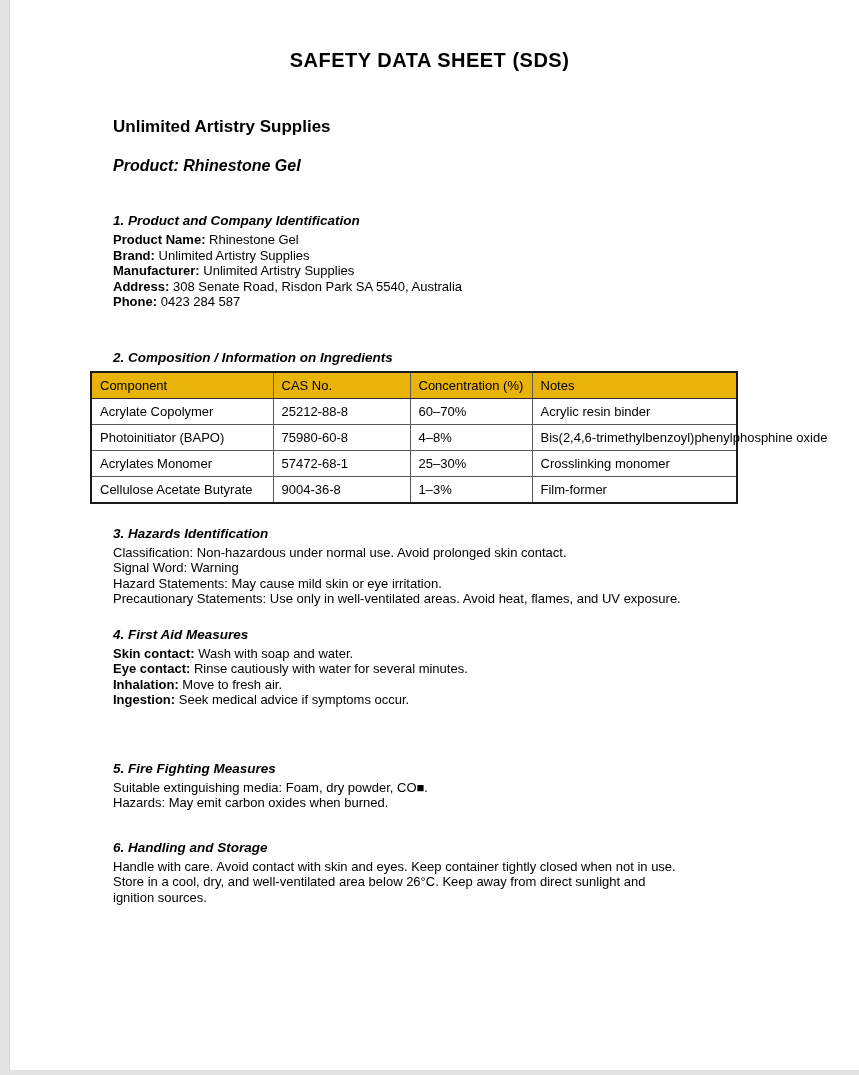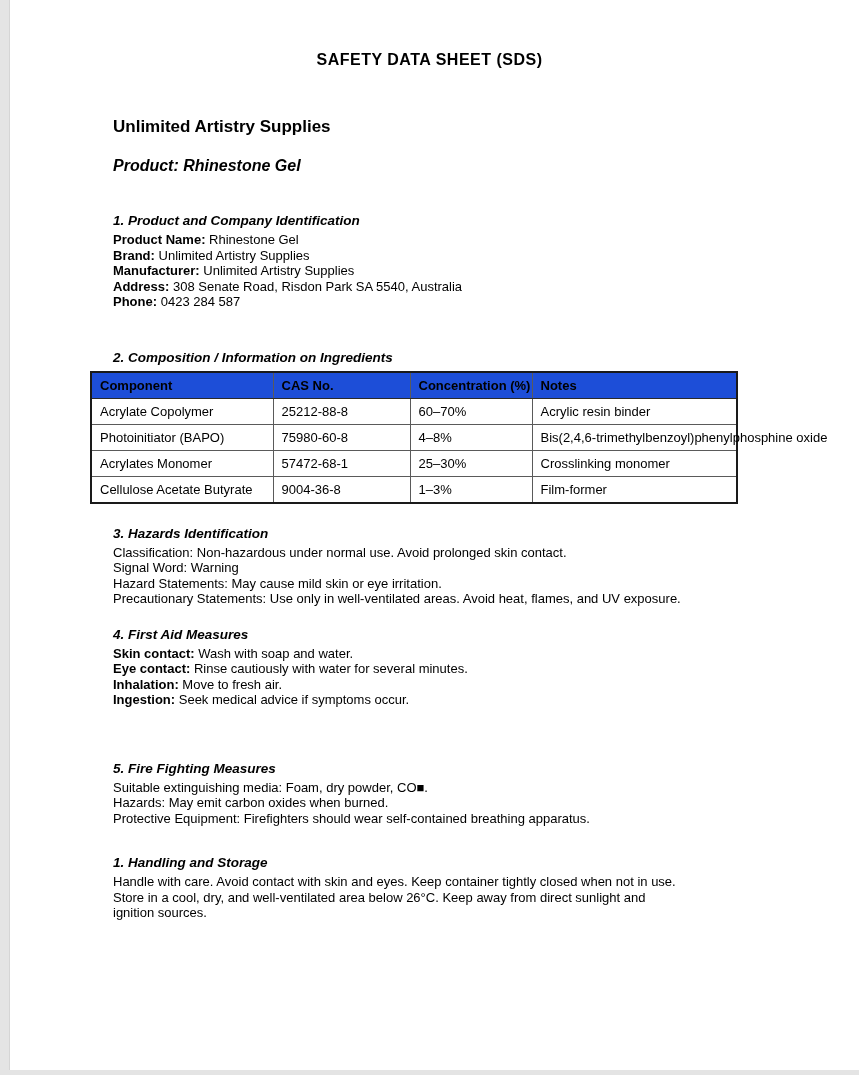--- a/index.html
+++ b/index.html
@@ -5,21 +5,21 @@
   html,body{margin:0;padding:0}
   body{
     width:859px;height:1075px;position:relative;overflow:hidden;
     background:#ffffff;color:#000;
     font-family:"Liberation Sans", sans-serif;
   }
   .edge-left{position:absolute;left:0;top:0;width:9px;height:1075px;background:#e4e4e4;border-right:1px solid #d5d5d5}
   .edge-bottom{position:absolute;left:0;bottom:0;width:859px;height:5px;background:#e4e4e4}
   .page{position:absolute;left:0;top:0;width:859px}
 
-  .title{font-size:16px;font-weight:bold;text-align:center;margin:46px 0 0 0;line-height:28px;letter-spacing:.5px}
+  .title{font-size:20px;font-weight:bold;text-align:center;margin:46px 0 0 0;line-height:28px;letter-spacing:.5px}
   .company{font-size:17px;font-weight:bold;margin:42px 0 0 113px;line-height:22px}
   .product{font-size:16px;font-weight:bold;font-style:italic;margin:18px 8px 0 113px;line-height:19px}
 
   .sec{font-size:13.5px;font-weight:bold;font-style:italic;margin:0 0 0 113px;line-height:17px}
   .body-block{margin:3px 0 0 113px;font-size:13px;line-height:15.5px}
   .body-block .line{white-space:nowrap}
 
   .s1-heading{margin-top:37px}
   .s2-heading{margin-top:39px}
   .s3-heading{margin-top:21px}
@@ -28,21 +28,21 @@
   .s6-heading{margin-top:28px}
 
   table.sds-table{
     border-collapse:collapse;table-layout:fixed;width:646px;
     margin:5px 0 0 90px;font-size:13px;border:2px solid #1a1a1a;
   }
   .sds-table th,.sds-table td{
     border:1px solid #5a5a5a;padding:5px 8px;text-align:left;
     white-space:nowrap;overflow:visible;font-weight:normal;
   }
-  .sds-table th{background:#1d4ed8;font-weight:bold;border-bottom-color:#2a2a2a}
+  .sds-table th{background:#eab308;font-weight:normal;border-bottom-color:#2a2a2a}
 </style>
 </head>
 <body>
 
 <div class="edge-left"></div>
 <div class="edge-bottom"></div>
 
 <div class="page">
 
   <div class="title">SAFETY DATA SHEET (SDS)</div>
@@ -115,23 +115,22 @@
     <div class="line"><b>Skin contact:</b> <span>Wash with soap and water.</span></div>
     <div class="line"><b>Eye contact:</b> <span>Rinse cautiously with water for several minutes.</span></div>
     <div class="line"><b>Inhalation:</b> <span>Move to fresh air.</span></div>
     <div class="line"><b>Ingestion:</b> <span>Seek medical advice if symptoms occur.</span></div>
   </div>
 
   <div class="sec s5-heading">5. Fire Fighting Measures</div>
   <div class="body-block">
     <div class="line">Suitable extinguishing media: Foam, dry powder, CO■.</div>
     <div class="line">Hazards: May emit carbon oxides when burned.</div>
-    <div class="line">Protective Equipment: Firefighters should wear self-contained breathing apparatus.</div>
   </div>
 
-  <div class="sec s6-heading">1. Handling and Storage</div>
+  <div class="sec s6-heading">6. Handling and Storage</div>
   <div class="body-block">
     <div class="line">Handle with care. Avoid contact with skin and eyes. Keep container tightly closed when not in use.</div>
     <div class="line">Store in a cool, dry, and well-ventilated area below 26°C. Keep away from direct sunlight and</div>
     <div class="line">ignition sources.</div>
   </div>
 
 </div>
 
 </body></html>

